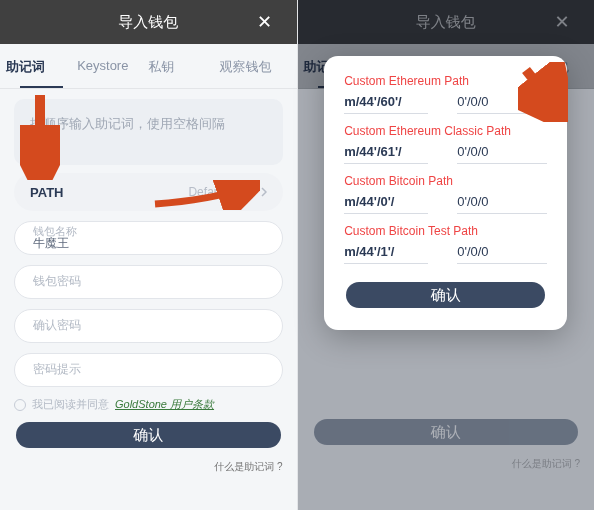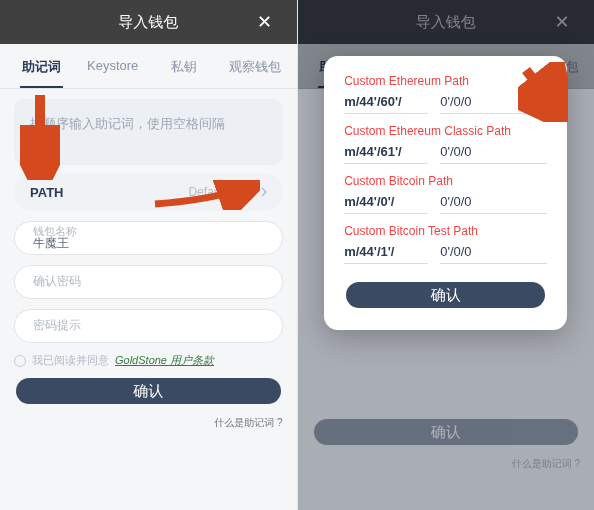--- a/index.html
+++ b/index.html
@@ -35,21 +35,20 @@
   .dimmed .topbar { filter: brightness(0.7); }
   .tabs {
     display: flex;
     padding: 0 6px;
     background: #f4f6f8;
     border-bottom: 1px solid #e3e5e8;
     flex: 0 0 auto;
   }
   .tab {
     flex: 1;
-    text-align: center;
     padding: 14px 0 12px;
     color: #8a94a6;
     font-size: 13px;
     cursor: pointer;
     position: relative;
   }
   .tab.active {
     color: #2b3a55;
     font-weight: 600;
   }
@@ -147,21 +146,21 @@
     border-radius: 14px;
     width: 82%;
     padding: 18px 20px 22px;
     box-shadow: 0 8px 30px rgba(0,0,0,0.25);
   }
   .pgroup { margin-bottom: 10px; }
   .pgroup .glabel { color: #ef4444; font-size: 12px; margin-bottom: 6px; }
   .prow {
     display: flex;
     align-items: flex-start;
-    gap: 12px;
+    gap: 29px;
   }
   .prow .left {
     width: 84px;
     color: #2b3a55;
     font-size: 13px;
     font-weight: 600;
     border-bottom: 1px solid #d8dce3;
     padding-bottom: 4px;
   }
   .prow .right {
@@ -200,20 +199,23 @@
       <span class="right">
         <span>Default Path</span>
         <svg viewBox="0 0 6 10">
             <path d="M1 1l4 4-4 4" stroke="#b6bcc7" stroke-width="1.5" fill="none"></path>
           </svg>
       </span>
     </div>
     <div class="field">
       <div class="lab">钱包名称</div>
       <div class="val">牛魔王</div>
+    </div>
+    <div class="field single">
+      <div class="lab">钱包密码</div>
     </div>
     <div class="field single">
       <div class="lab">确认密码</div>
     </div>
     <div class="field single">
       <div class="lab">密码提示</div>
     </div>
     <div class="agree">
       <span class="circle"></span>
       <span>我已阅读并同意</span>

